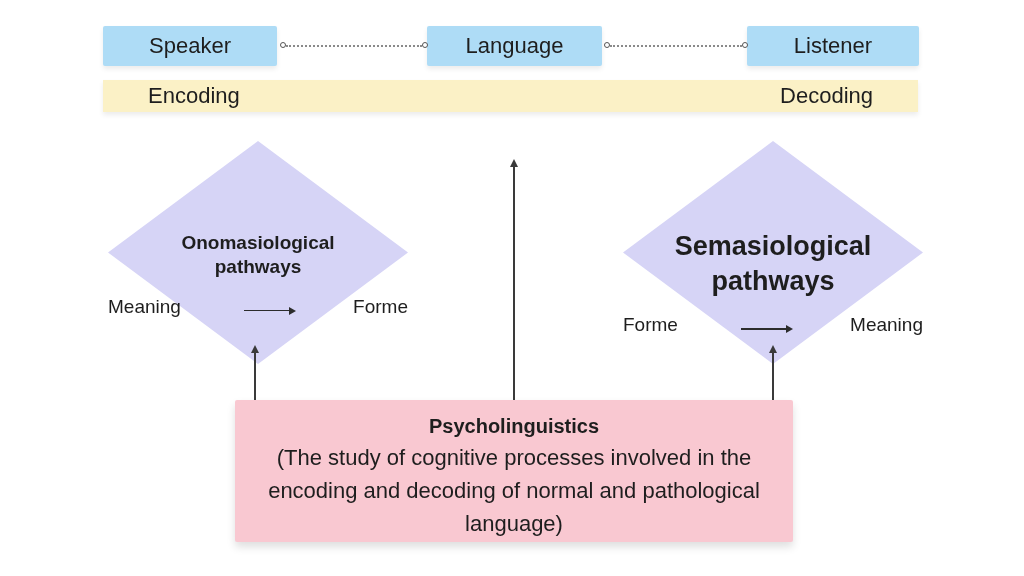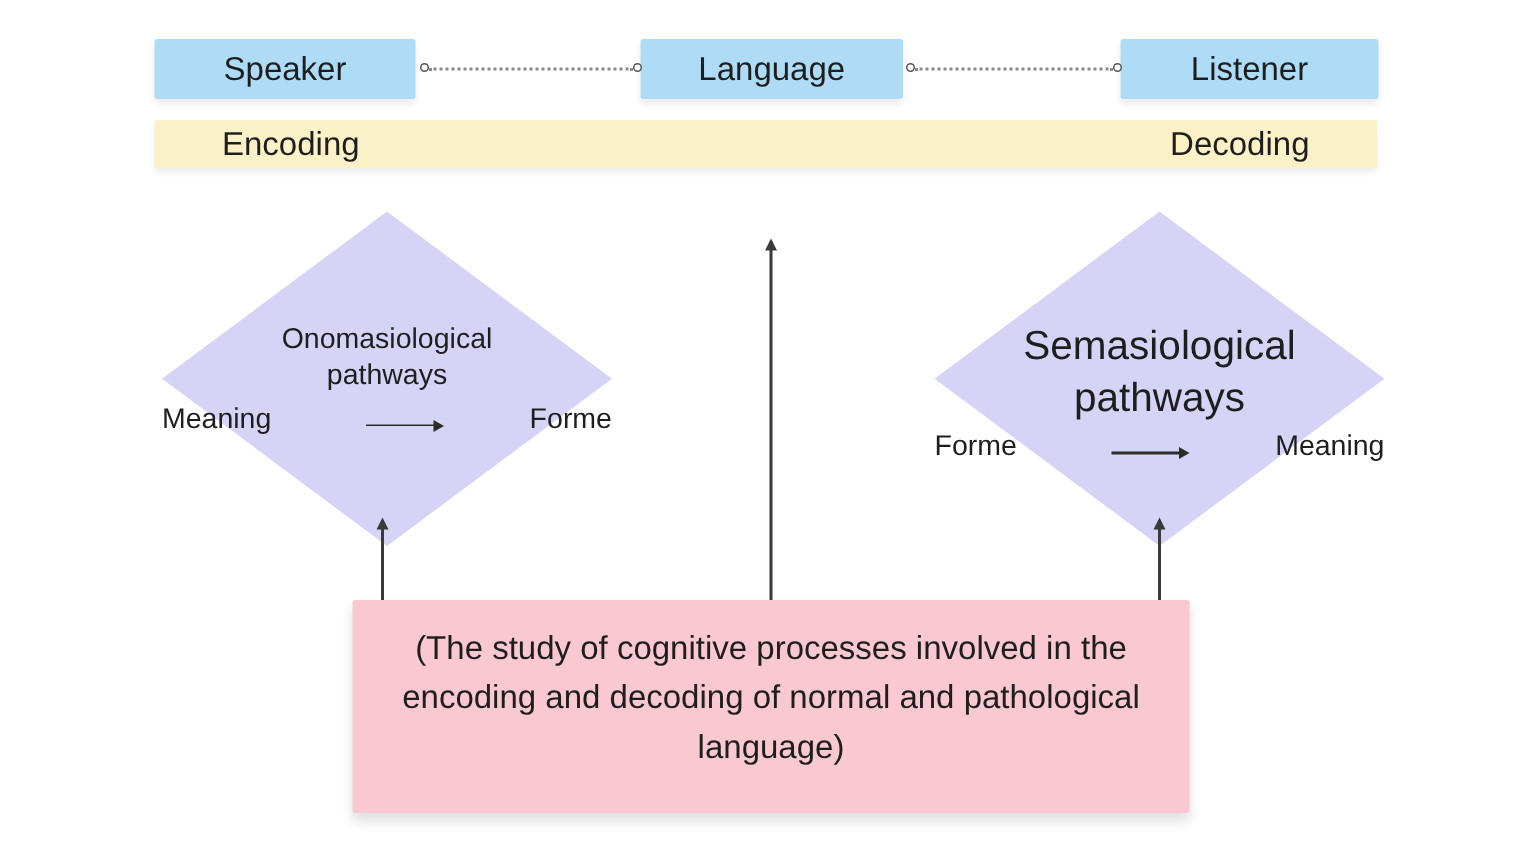--- a/index.html
+++ b/index.html
@@ -79,23 +79,23 @@
   .diamond.right { left: 623px; top: 141px; }
 
   .diamond-text {
     position: absolute;
     width: 300px;
     text-align: center;
   }
   .diamond-text.left  { left: 108px; top: 215px; }
   .diamond-text.right { left: 623px; top: 213px; }
   .dtitle {
-    font-weight: normal;
+    font-weight: bold;
     line-height: 1.28;
-    margin: 0 auto;
+    margin: 16px auto;
   }
   .diamond-text.left  .dtitle { font-size: 19px; width: 200px; }
   .diamond-text.right .dtitle { font-size: 27px; width: 210px; }
   .drow {
     margin-top: 5px;
     font-size: 19px;
     display: flex;
     align-items: center;
     justify-content: space-between;
     gap: 9px;
@@ -200,16 +200,17 @@
       <span class="harrow"></span>
       <span>Meaning</span>
     </div>
   </div>
 
   <div class="varrow a-left"></div>
   <div class="varrow a-middle"></div>
   <div class="varrow a-right"></div>
 
   <div class="pinkbox">
+    <div class="ptitle">Psycholinguistics</div>
     <div class="pbody">(The study of cognitive processes involved in the encoding and decoding of normal and pathological language)</div>
   </div>
 
 </div>
 
 </body></html>

